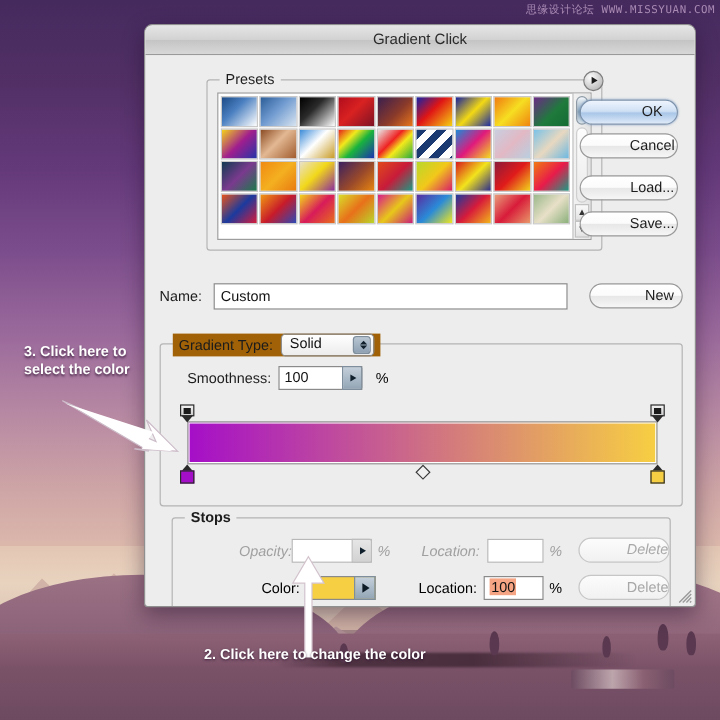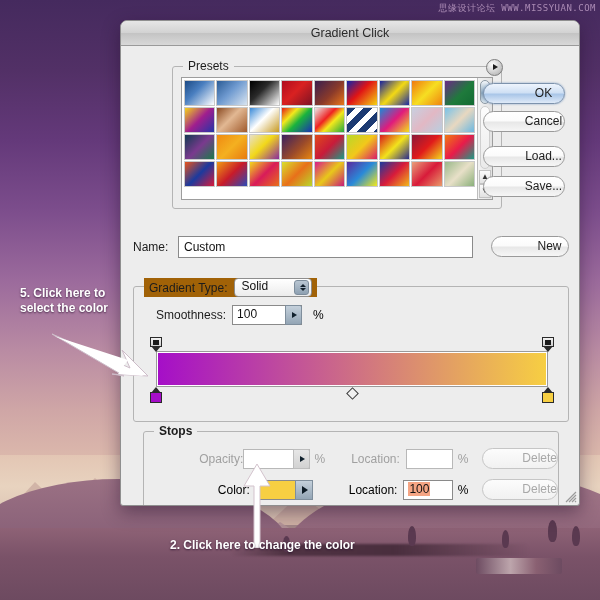--- a/index.html
+++ b/index.html
@@ -241,21 +241,21 @@
   #midpoint{
     position:absolute; left:193px; top:52px; width:9px; height:9px;
     background:#f0f0f0; border:1px solid #3a3a3a; transform:rotate(45deg);
   }
 
   
   #stops-group{ left:22px; top:385px; width:416px; height:81px; }
   #stops-legend{ position:absolute; top:-8px; left:10px; padding:0 5px; background:#ededed;
                  font-size:12px; color:#1c1c1c; font-weight:bold; }
   .stoprow{ position:absolute; left:0; right:0; display:flex; align-items:center; }
-  #row-opacity{ top:16px; }
+  #row-opacity{ top:16px;font-style:italic; }
   #row-color{ top:47px; }
   .rlabel{ font-size:12px; text-align:right; }
   #opacity-label{ width:108px; }
   #color-label{ width:108px; }
   .pct{ font-size:12px; margin-left:5px; }
   .loc-label{ font-size:12px; margin-left:26px; }
   .swatchfield{
     width:58px; height:20px; border:1px solid #8a8a8a; position:relative;
     margin-left:6px;
   }
@@ -297,21 +297,21 @@
   <div class="tree" style="left:408px;bottom:54px;width:8px;height:20px;"></div>
   <div class="tree" style="left:502px;bottom:52px;width:7px;height:18px;"></div>
   <div class="tree" style="left:548px;bottom:58px;width:9px;height:22px;"></div>
   <div class="tree" style="left:572px;bottom:54px;width:8px;height:20px;"></div>
   <div class="tree" style="left:283px;bottom:48px;width:7px;height:16px;"></div>
   <div class="farm"></div>
 </div>
 
 <div id="watermark">思缘设计论坛 WWW.MISSYUAN.COM</div>
 
-<div class="anno" id="anno1">5. Click here to select the color</div>
+<div class="anno" id="anno1">3. Click here to select the color</div>
 <svg class="arrow-svg" style="left:48px;top:330px;" width="108" height="52" viewBox="0 0 108 52">
   <path d="M4,4 L82,38 L74,20 L100,46 L64,44 L76,46 Z" fill="#ffffff" stroke="#cdbcc9" stroke-width="1"></path>
   <path d="M6,6 L96,46 L70,44 L80,30 Z" fill="#ffffff"></path>
 </svg>
 
 <div class="anno" id="anno2">2. Click here to change the color</div>
 <svg class="arrow-svg" style="left:240px;top:462px;" width="34" height="86" viewBox="0 0 34 86">
   <path d="M14,86 L14,24 L4,24 L17,2 L30,24 L20,24 L20,86 Z" fill="#ffffff" stroke="#d3c3cd" stroke-width="1"></path>
 </svg>
 

